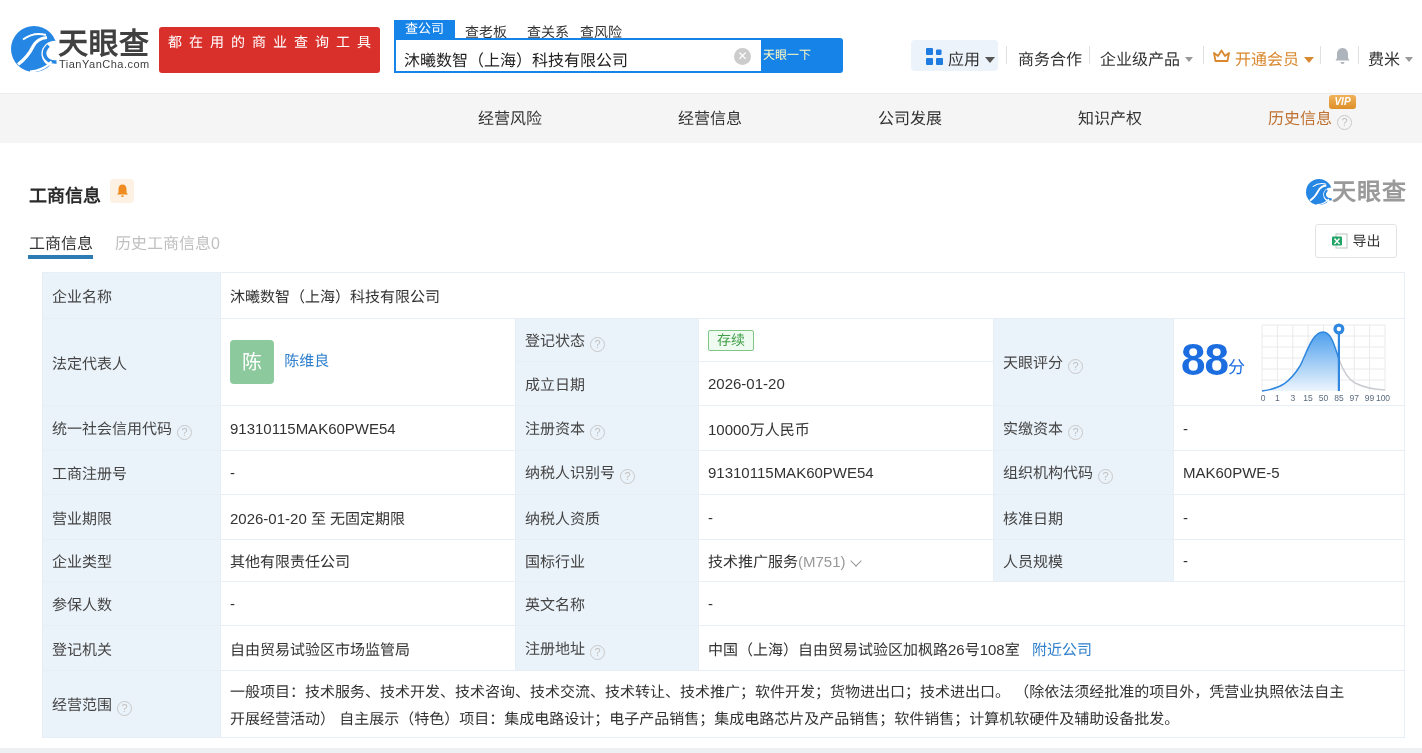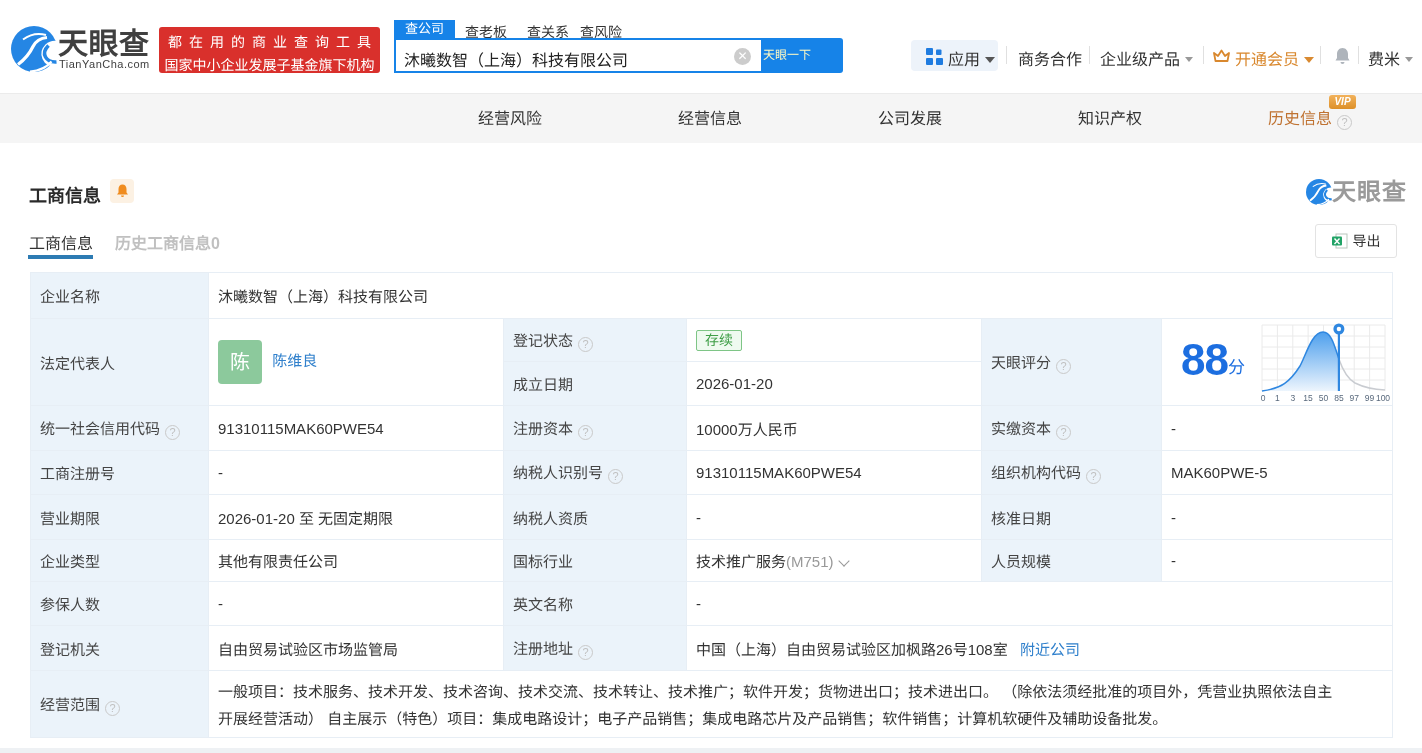--- a/index.html
+++ b/index.html
@@ -35,25 +35,25 @@
 #ntab-active { left:10px; background:#fff; color:#0c70d2; font-weight:bold; font-size:17px; }
 #ntab-active small { font-size:13px; font-weight:normal; color:#1a7ad8; }
 
 
 #sec-title { position:absolute; left:29px; top:181px; font-size:18px; font-weight:bold; color:#2a2a2a; }
 #bellbox { position:absolute; left:110px; top:179px; width:24px; height:24px; background:#fcf1e3; border-radius:4px; text-align:center; }
 #wm { position:absolute; left:1306px; top:179px; height:26px; }
 #wm span { font-size:24px; font-weight:bold; color:#9a9a9a; letter-spacing:1px; vertical-align:top; line-height:26px;}
 #subtab1 { position:absolute; left:29px; top:230px; font-size:16px; color:#333; }
 #subtab1u { position:absolute; left:28px; top:255px; width:65px; height:4px; background:#2d7bb3; }
-#subtab2 { position:absolute; left:115px; top:230px; font-size:16px; color:#c0c0c0;font-weight:bold; }
+#subtab2 { position:absolute; left:115px; top:230px; font-size:16px; color:#c0c0c0; }
 #exportbtn { position:absolute; left:1315px; top:224px; width:82px; height:34px; border:1px solid #e3e3e3; border-radius:3px; background:#fff; text-align:center; line-height:32px; font-size:14px; color:#333; }
 
 
-#tbl { position:absolute; left:30px; top:272px; border-collapse:collapse; table-layout:fixed; }
+#tbl { position:absolute; left:42px; top:272px; border-collapse:collapse; table-layout:fixed; }
 #tbl td { border:1px solid #e7eef5; font-size:15px; color:#333; padding:0 0 0 9px; vertical-align:middle; }
 #tbl td.lb { background:#ebf3fa; color:#444; }
 .qm { display:inline-block; width:15px; height:15px; border:1px solid #c9c9c9; border-radius:50%; color:#c0c0c0; font-size:11px; line-height:13px; text-align:center; vertical-align:-2px; margin-left:5px; background:#fff; }
 .lb .qm { background:transparent; }
 a.lnk { color:#3080cc; text-decoration:none; }
 .gray { color:#999; }
 #avatar { display:inline-block; width:44px; height:44px; background:#8cc99c; border-radius:4px; color:#fff; font-size:20px; text-align:center; line-height:44px; vertical-align:middle; }
 #tag-cx { display:inline-block; height:21px; line-height:19px; padding:0 8px; border:1px solid #7ec586; background:#effaf0; color:#3f9e47; font-size:14px; border-radius:2px; }
 #score88 { font-size:44px; font-weight:bold; color:#1c6ee0; letter-spacing:-1px; }
 #scorefen { font-size:17px; color:#1c6ee0; }
@@ -70,21 +70,20 @@
       <path d="M46 15 L46 41 Q35 41 31.5 33 Q28 25 34.5 18.5 Q39.5 14 46 15 Z" fill="#fff"></path>
       <path d="M37.5 19.5 Q31.5 25.5 34.5 31 Q37.5 36.5 45.5 36" stroke="#2586e4" stroke-width="3.6" fill="none"></path>
       <path d="M12 13.5 Q23 5.5 35 9" stroke="#fff" stroke-width="2" fill="none"></path>
       <path d="M7 38.5 Q17 31 22 20.5 Q26 12.5 36 11.5" stroke="#fff" stroke-width="3.2" fill="none"></path>
       <path d="M19 45.5 Q33 44.5 40.5 35.5" stroke="#fff" stroke-width="2.2" fill="none"></path>
     </svg>
     <div id="logo-txt">天眼查</div>
     <div id="logo-sub">TianYanCha.com</div>
     <div id="redbox">
       <div class="l1">都在用的商业查询工具</div>
-      <div class="l2">国家中小企业发展子基金旗下机构</div>
     </div>
     <div id="stab1">查公司</div>
     <div class="stab" style="left:465px">查老板</div>
     <div class="stab" style="left:527px">查关系</div>
     <div class="stab" style="left:580px">查风险</div>
     <div id="searchbox">
       <div id="searchtxt">沐曦数智（上海）科技有限公司</div>
       <div id="clearbtn">✕</div>
     </div>
     <div id="gobtn">天眼一下</div>

